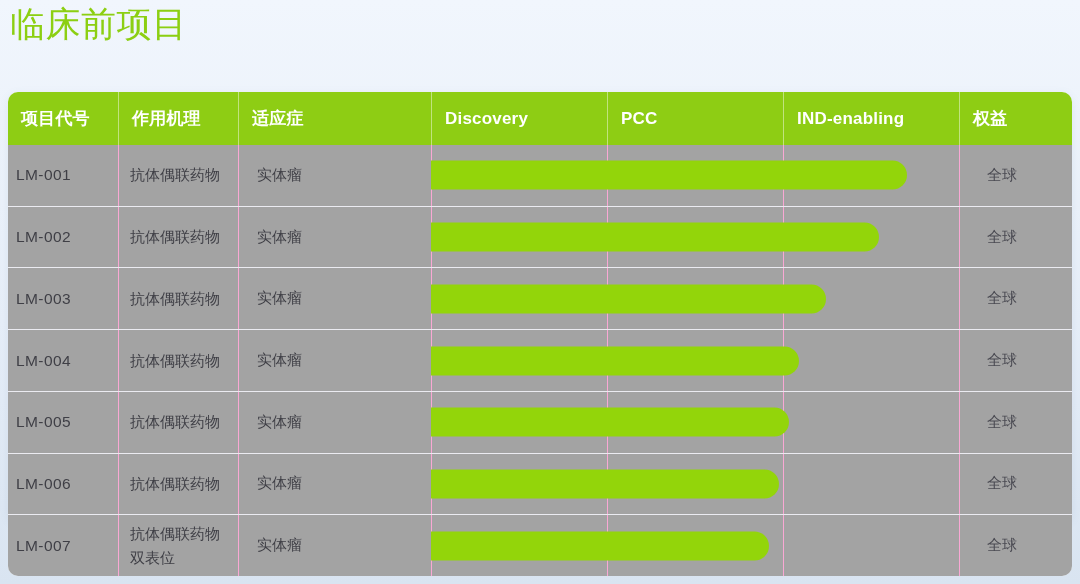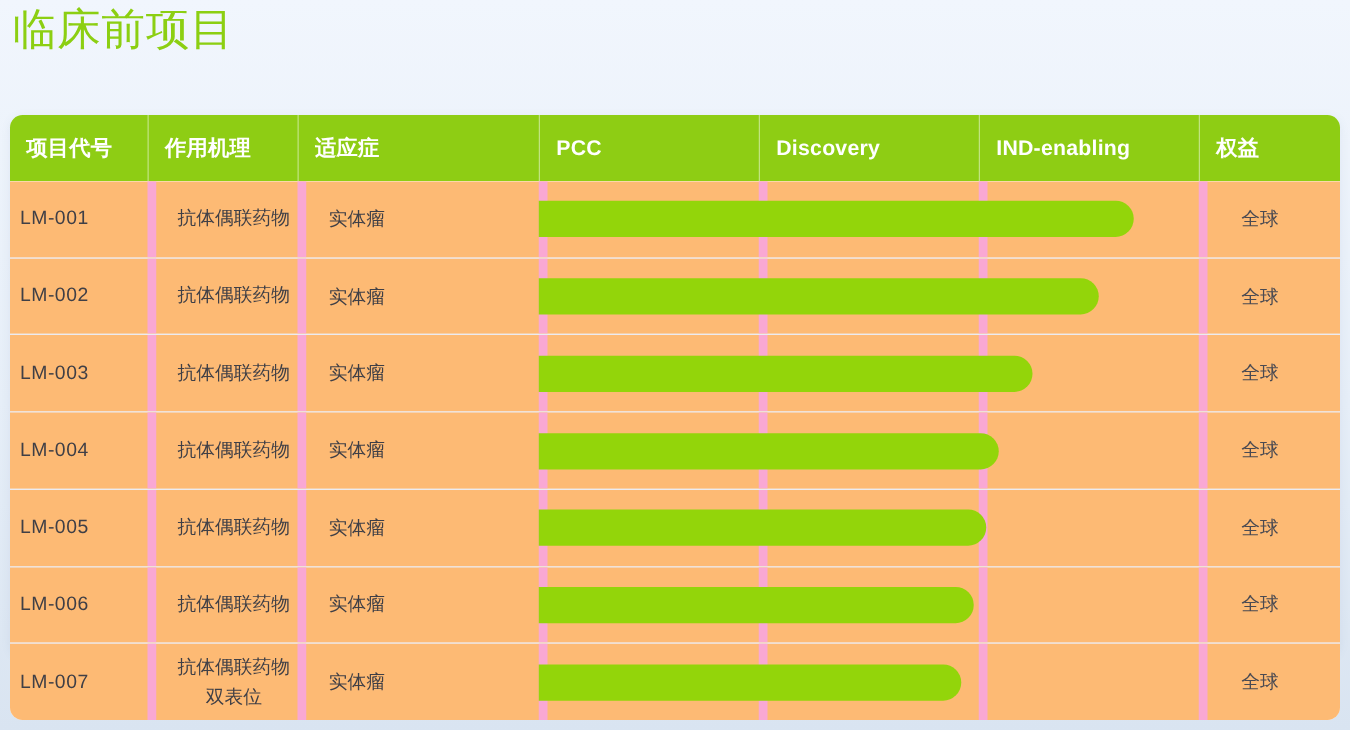--- a/index.html
+++ b/index.html
@@ -49,56 +49,56 @@
     height: 431px;
     display: flex;
     flex-direction: column;
     border-radius: 0 0 10px 10px;
     overflow: hidden;
     background: #fff;
   }
   .tr {
     position: relative;
     flex: 1;
-    background: #fdba74;
+    background: #a3a3a3;
   }
   .tr + .tr { border-top: 1px solid #ebebf1; }
   .td {
     display: flex;
     align-items: center;
     font-size: 15px;
     color: var(--body-text, #3f3f46);
   }
   .td.c0 { padding-left: 8px; font-size: 15.5px; font-weight: 500; letter-spacing: 0.4px; }
   .td.c1 { padding-left: 11px; flex-direction: column; align-items: flex-start; justify-content: center; line-height: 24px; }
   .td.c2 { padding-left: 18px; }
   .td.c6 { padding-left: 27px; color: #4a4a52; }
-  .td.c1, .td.c2, .td.c3, .td.c4, .td.c5, .td.c6 { border-left: 7px solid #f9a8d4; align-items: center; }
+  .td.c1, .td.c2, .td.c3, .td.c4, .td.c5, .td.c6 { border-left: 1px solid #f9a8d4; }
   .bar {
     position: absolute;
     left: 423px;
     top: 50%;
     transform: translateY(-50%);
     height: 29px;
     background: var(--bar-green, #93d50a);
     border-radius: 0 14.5px 14.5px 0;
   }
 </style>
 </head>
 <body>
 
 <h1 class="title">临床前项目</h1>
 
 <div class="table">
   <div class="thead">
       <div class="th c0">项目代号</div>
       <div class="th c1">作用机理</div>
       <div class="th c2">适应症</div>
+      <div class="th c3">Discovery</div>
       <div class="th c4">PCC</div>
-      <div class="th c3">Discovery</div>
       <div class="th c5">IND-enabling</div>
       <div class="th c6">权益</div>
     </div>
   <div class="tbody">
       <div class="tr">
         <div class="td c0">LM-001</div>
         <div class="td c1">
           <div>抗体偶联药物</div>
         </div>
         <div class="td c2">实体瘤</div>

